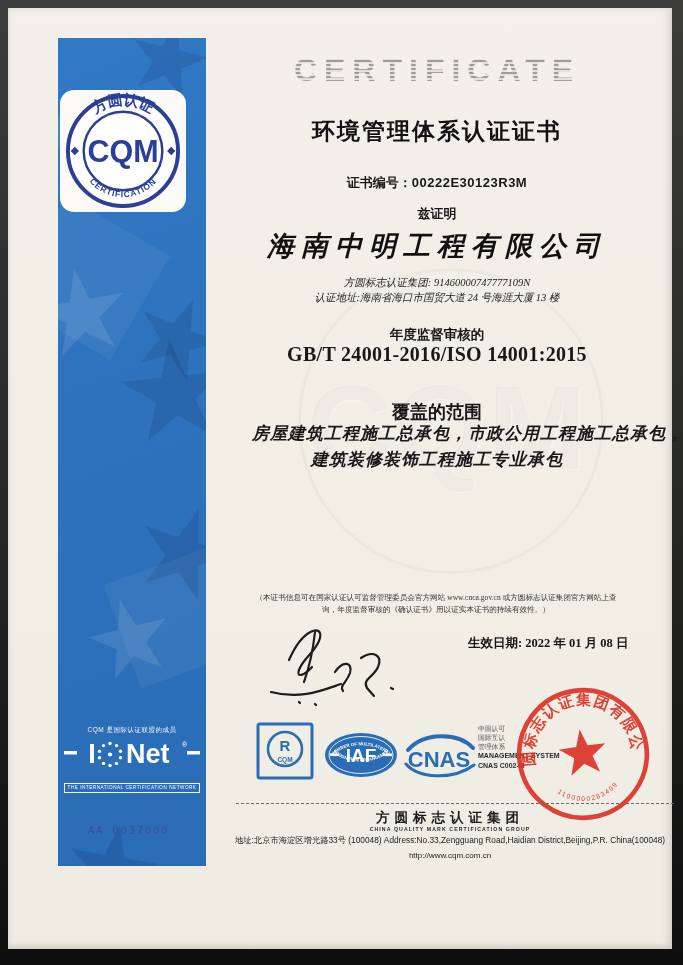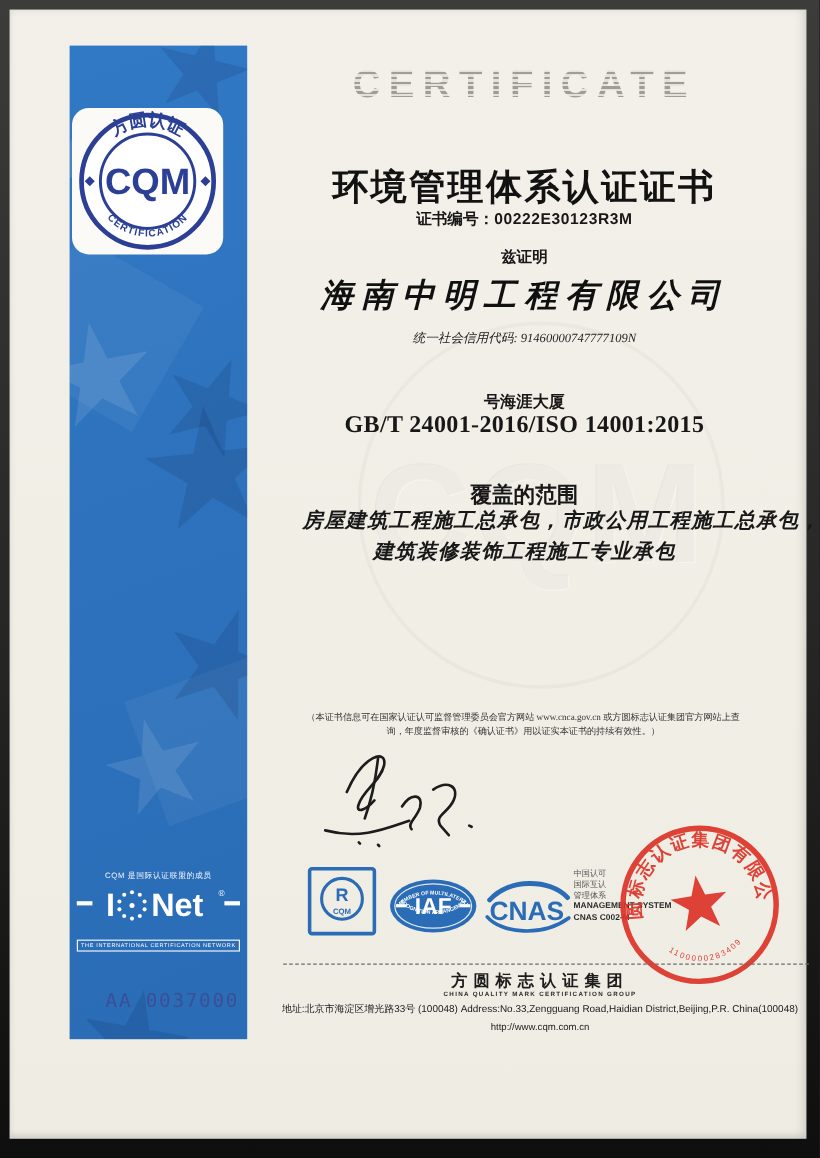--- a/index.html
+++ b/index.html
@@ -23,28 +23,28 @@
   .star.light{background:rgba(255,255,255,.10);}
   .star.dark{background:rgba(0,0,30,.10);}
   .facet{position:absolute;background:rgba(255,255,255,.05);}
   .cqm-patch{position:absolute;left:2px;top:52px;width:126px;height:122px;background:#fbfaf6;
              border-radius:14px;display:flex;align-items:center;justify-content:center;}
   .iqnet{position:absolute;left:0;top:688px;width:148px;text-align:center;color:#fff;}
   .iqnet-member{font-family:"Liberation Sans",sans-serif;font-size:6.5px;letter-spacing:.5px;opacity:.95;}
   .iqnet-tagbox{display:inline-block;border:1px solid rgba(255,255,255,.92);padding:1.5px 3px;margin-top:1px;
              font-family:"Liberation Sans",sans-serif;font-size:4.6px;letter-spacing:.55px;}
   .serial{position:absolute;left:30px;top:786px;font-family:"DejaVu Sans Mono",monospace;
-          font-size:16px;letter-spacing:1.5px;color:#3d4a90;opacity:.85;text-align:right;}
+          font-size:11px;letter-spacing:1.5px;color:#3d4a90;opacity:.85;text-align:right;}
   
   .main{position:absolute;left:198px;top:0;width:462px;text-align:center;color:#181818;}
   .abs{position:absolute;left:0;width:100%;}
   .cert-word{top:44px;font-family:"Liberation Sans",sans-serif;font-weight:700;font-size:32px;letter-spacing:7px;
       background-image:repeating-linear-gradient(180deg,#9d9d9b 0 2px,#e4e1d9 2px 4px);
       -webkit-background-clip:text;background-clip:text;color:transparent;}
-  .cn-title{top:108px;font-family:Liberation Mono, monospace;font-weight:700;font-size:30px;letter-spacing:2px;color:#121212;margin-top:20px;}
+  .cn-title{top:108px;font-family:Liberation Mono, monospace;font-weight:700;font-size:23px;letter-spacing:2px;color:#121212;}
   .cert-no{top:166px;font-size:13px;font-weight:700;}
   .cert-no .num{font-family:"Liberation Sans",sans-serif;font-weight:700;font-size:13px;letter-spacing:.5px;}
   .certify{top:197px;font-size:13px;font-weight:700;}
   .company{top:220px;font-size:27px;letter-spacing:7px;font-weight:600;font-style:italic;color:#101010;}
   .company-info{top:268px;font-size:10.5px;line-height:14.5px;font-style:italic;color:#222;}
   .conform{top:318px;font-size:13.5px;font-weight:700;}
   .standard{top:335px;font-size:20px;font-weight:700;letter-spacing:.3px;}
   .scope-label{top:392px;font-size:18px;font-weight:700;}
   .scope1{top:414px;font-size:17px;font-style:italic;letter-spacing:1px;font-weight:600;margin-left:31px;}
   .scope2{top:440px;font-size:17px;font-style:italic;letter-spacing:1px;font-weight:600;}
@@ -142,23 +142,24 @@
 
     <div class="main">
       <div class="abs cert-word">CERTIFICATE</div>
       <div class="abs cn-title">环境管理体系认证证书</div>
       <div class="abs cert-no">
         <span>证书编号：</span><span class="num">00222E30123R3M</span>
       </div>
       <div class="abs certify">兹证明</div>
       <div class="abs company">海南中明工程有限公司</div>
       <div class="abs company-info">
-        <div>统一社会信用代码: 91460000747777109N</div>
-      </div>
-      <div class="abs conform">号海涯大厦</div>
+        <div>方圆标志认证集团: 91460000747777109N</div>
+        <div>认证地址:海南省海口市国贸大道 24 号海涯大厦 13 楼</div>
+      </div>
+      <div class="abs conform">年度监督审核的</div>
       <div class="abs standard">GB/T 24001-2016/ISO 14001:2015</div>
       <div class="abs scope-label">覆盖的范围</div>
       <div class="abs scope1">房屋建筑工程施工总承包，市政公用工程施工总承包，</div>
       <div class="abs scope2">建筑装修装饰工程施工专业承包</div>
       <div class="abs disclaimer">
         <div>（本证书信息可在国家认证认可监督管理委员会官方网站 www.cnca.gov.cn 或方圆标志认证集团官方网站上查</div>
         <div>询，年度监督审核的《确认证书》用以证实本证书的持续有效性。）</div>
       </div>
     </div>
 
@@ -168,20 +169,21 @@
         <path d="M 52,16 C 50,34 46,52 41,66"></path>
         <path d="M 8,76 C 38,84 60,74 78,68"></path>
         <path d="M 72,56 c 8,-12 18,-10 15,1 c -3,9 -11,13 -7,18"></path>
         <path d="M 98,42 c 12,-8 22,-3 17,9 c -5,11 -16,12 -11,21 l 7,8"></path>
         <path d="M 36,86 l 1,1 M 52,88 l 1,1"></path>
         <path d="M 128,72 l 2,1"></path>
       </g>
     </svg>
 
     <div class="dates">
+      <div>生效日期: 2022 年 01 月 08 日</div>
     </div>
 
     <svg class="logo-rcqm" width="58" height="58" viewBox="0 0 58 58">
       <rect x="2" y="2" width="54" height="54" rx="2" fill="none" stroke="#2a6cb5" stroke-width="3"></rect>
       <circle cx="29" cy="27" r="17" fill="none" stroke="#2a6cb5" stroke-width="2.6"></circle>
       <text x="29" y="29" text-anchor="middle" font-size="15" font-weight="800" fill="#2a6cb5">R</text>
       <text x="29" y="40" text-anchor="middle" font-size="6.5" font-weight="800" fill="#2a6cb5">CQM</text>
     </svg>
 
     <svg class="logo-iaf" width="78" height="50" viewBox="0 0 78 50">

